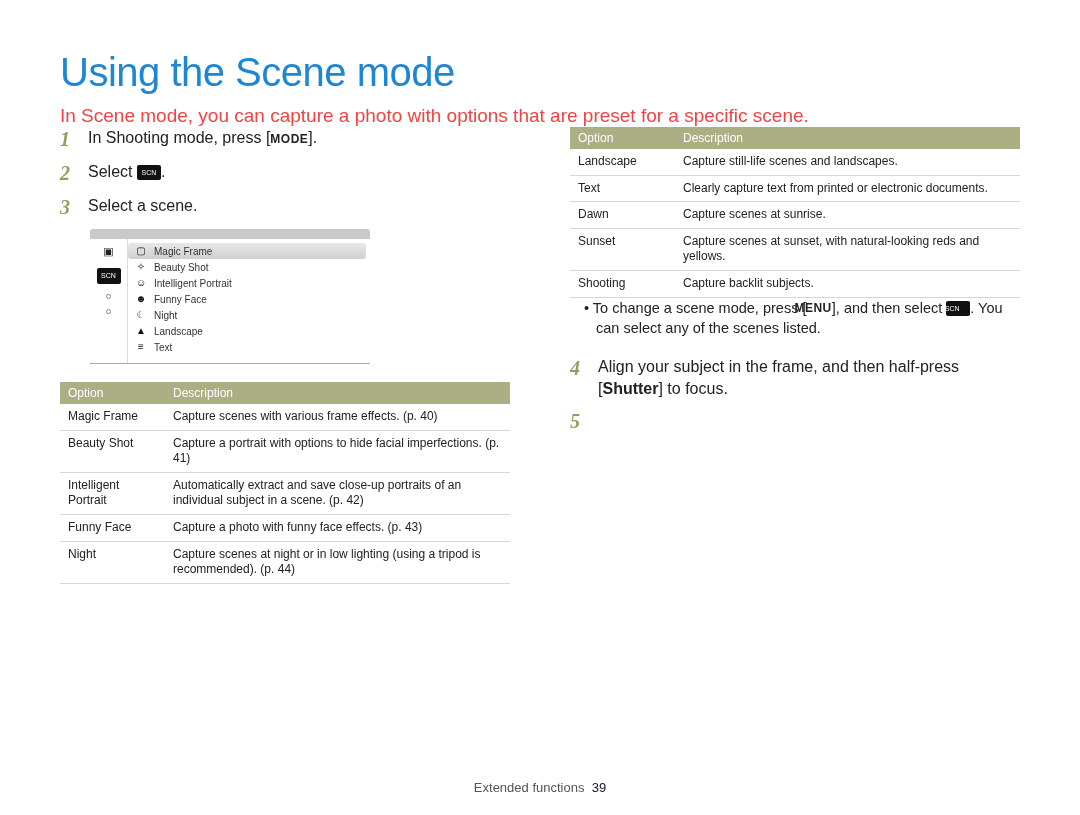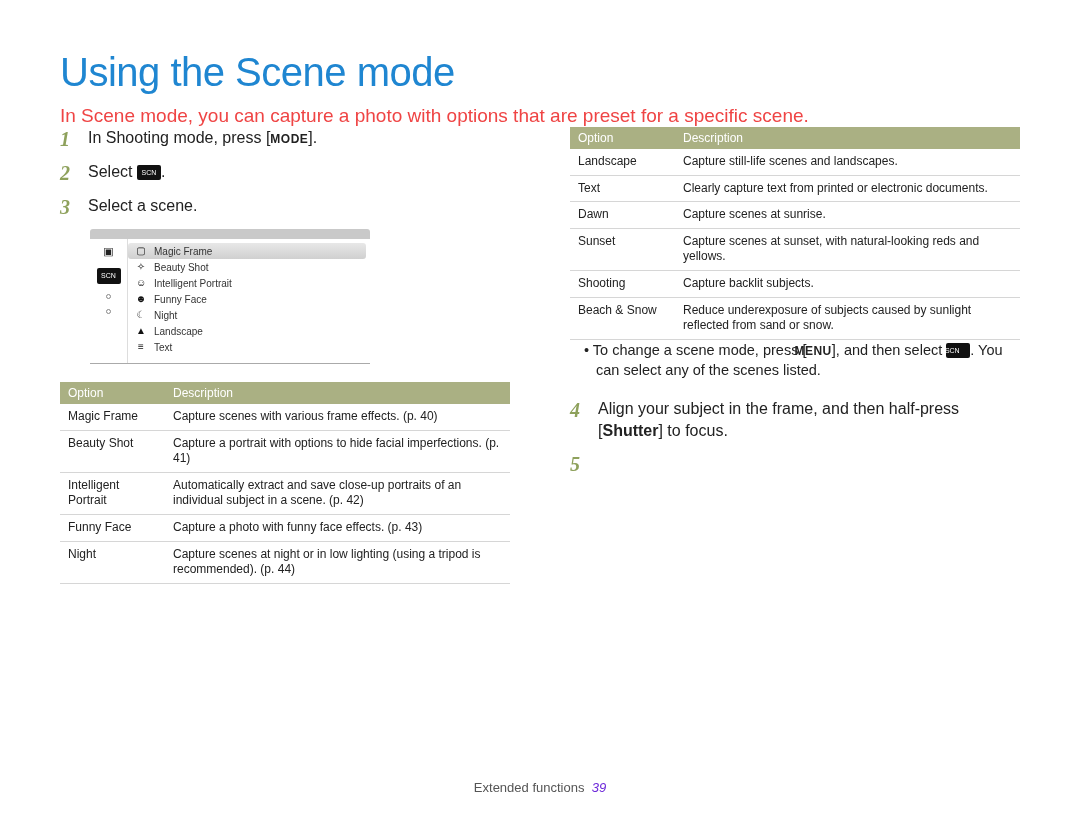--- a/index.html
+++ b/index.html
@@ -142,21 +142,21 @@
   }
   .note-bullet::before{ content:"•  "; }
 
   .footer {
     position:absolute;
     bottom:20px; left:0; right:0;
     text-align:center;
     font-size:13px;
     color:#555;
   }
-  .footer .num{ color:#6d28d9;font-style:italic; }
+  .footer .num{ color:#0f172a; }
 </style>
 </head>
 <body>
 
 <h1 class="title">Using the Scene mode</h1>
 <p class="intro">In Scene mode, you can capture a photo with options that are preset for a specific scene.</p>
 
 <div class="columns">
 
   <div class="col">
@@ -274,24 +274,20 @@
             <td>Capture scenes at sunrise.</td>
           </tr>
       <tr>
             <td class="opt-name">Sunset</td>
             <td>Capture scenes at sunset, with natural-looking reds and yellows.</td>
           </tr>
       <tr>
             <td class="opt-name">Shooting</td>
             <td>Capture backlit subjects.</td>
           </tr>
-      <tr>
-            <td class="opt-name">Beach &amp; Snow</td>
-            <td>Reduce underexposure of subjects caused by sunlight reflected from sand or snow.</td>
-          </tr>
     </tbody>
       </table>
 
     <p class="note-bullet">
       <span>To change a scene mode, press [</span><span class="keycap">MENU</span><span>], and then select </span><span class="scn-badge"></span><span>. You can select any of the scenes listed.</span>
     </p>
 
     <div class="step">
       <span class="step-num">4</span>
       <span class="step-text">

